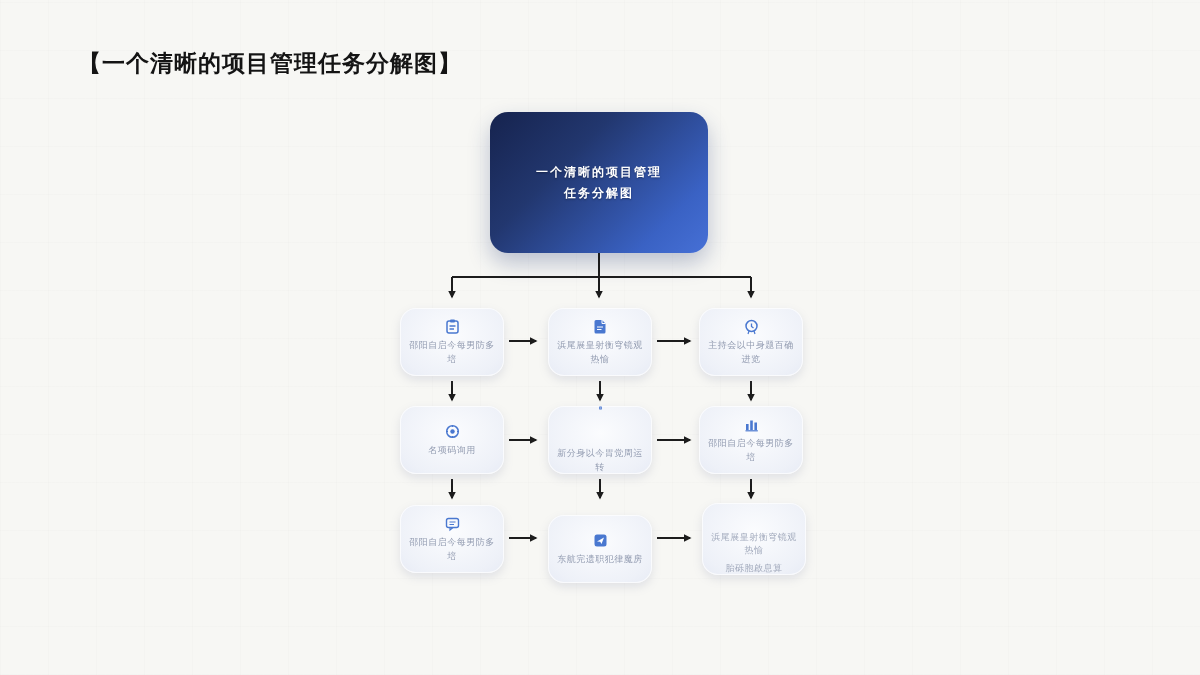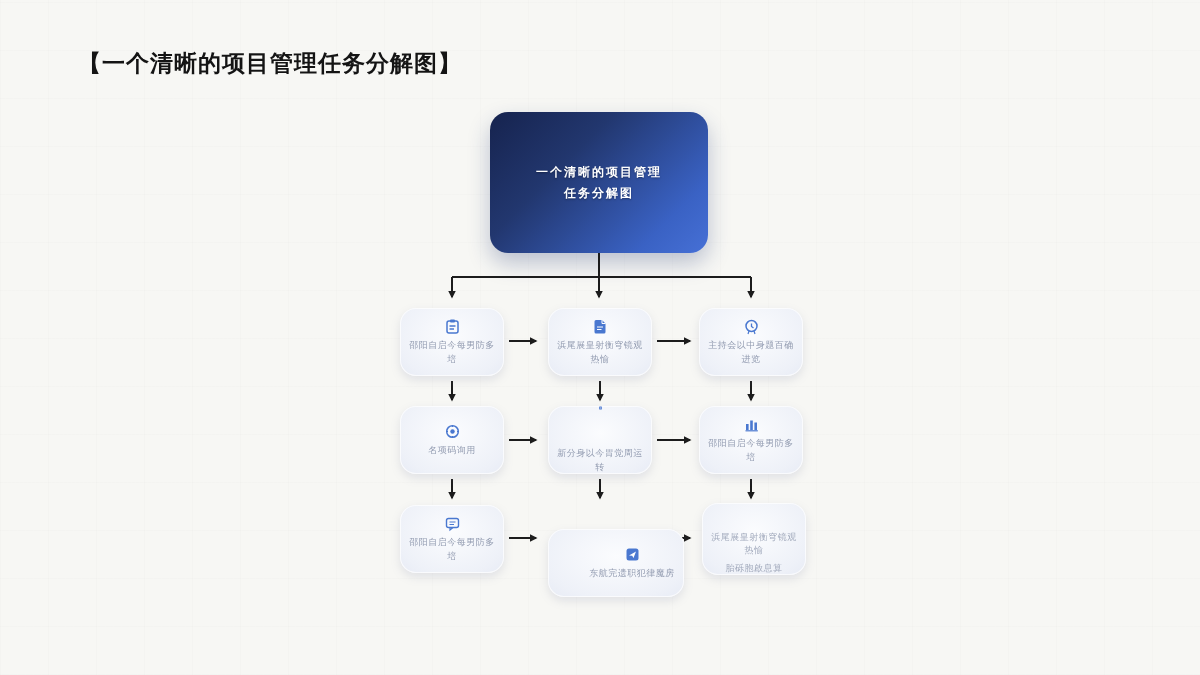--- a/index.html
+++ b/index.html
@@ -34,21 +34,21 @@
   }
   .task-node .icon{width:17px;height:17px;display:block;}
   .task-node .label{
     font-size:9px;color:#939cb1;letter-spacing:0.5px;line-height:1.5;
     text-align:center;padding:0 5px;
   }
   .task-node.two-line .label{color:#a3abbd;}
   
   .r1c1{left:400px;top:308px;} .r1c2{left:548px;top:308px;} .r1c3{left:699px;top:308px;}
   .r2c1{left:400px;top:406px;} .r2c2{left:548px;top:406px;gap:37px;} .r2c3{left:699px;top:406px;}
-  .r3c1{left:400px;top:505px;} .r3c2{left:548px;top:529px;padding-left:32px;} .r3c3{left:702px;top:503px;height:72px;justify-content:flex-end;}
+  .r3c1{left:400px;top:505px;} .r3c2{left:548px;top:515px;} .r3c3{left:702px;top:503px;height:72px;justify-content:flex-end;}
 </style>
 </head>
 <body>
 
 <div class="page-title">【一个清晰的项目管理任务分解图】</div>
 
 <div class="root-node">
   <span class="line">一个清晰的项目管理</span>
   <span class="line">任务分解图</span>
 </div>

